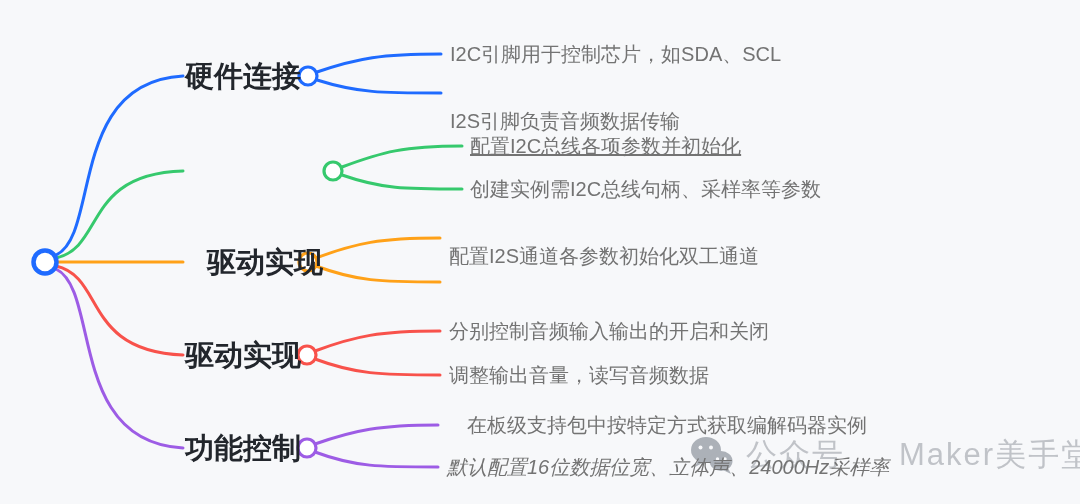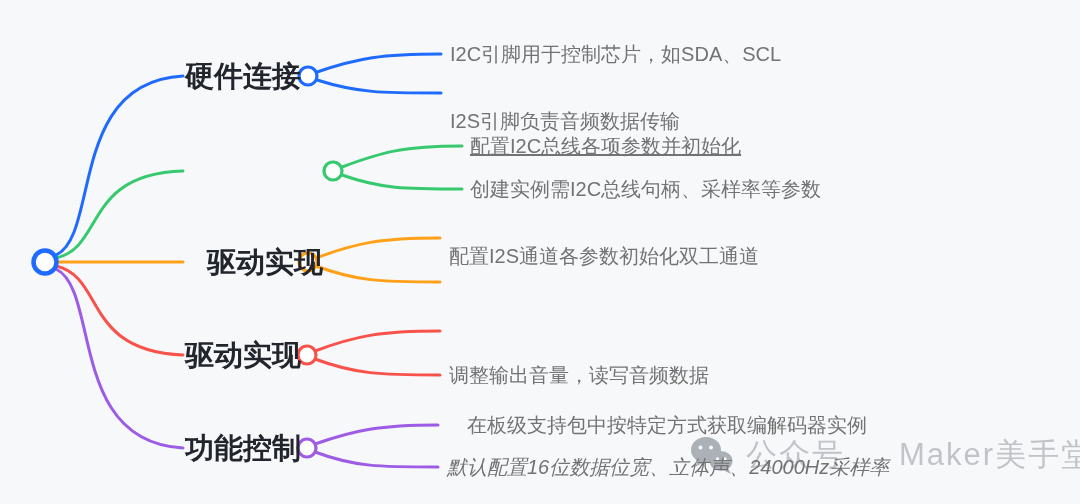--- a/index.html
+++ b/index.html
@@ -111,18 +111,19 @@
   <div class="branch-label" style="top:427px;">功能控制</div>
 
   <div class="leaf-node" style="left:450px;top:37px;">I2C引脚用于控制芯片，如SDA、SCL</div>
   <div class="leaf-node" style="left:450px;top:76px;margin-top:28px;">I2S引脚负责音频数据传输</div>
 
   <div class="leaf-node" style="left:470px;top:129px;text-decoration:underline;">配置I2C总线各项参数并初始化</div>
   <div class="leaf-node" style="left:470px;top:172px;">创建实例需I2C总线句柄、采样率等参数</div>
 
   <div class="leaf-node" style="left:449px;top:221px;margin-top:18px;">配置I2S通道各参数初始化双工通道</div>
 
+  <div class="leaf-node" style="left:449px;top:314px;">分别控制音频输入输出的开启和关闭</div>
   <div class="leaf-node" style="left:449px;top:358px;text-align:center;">调整输出音量，读写音频数据</div>
 
   <div class="leaf-node" style="left:447px;top:408px;margin-left:20px;">在板级支持包中按特定方式获取编解码器实例</div>
   <div class="leaf-node" style="left:447px;top:450px;font-style:italic;">默认配置16位数据位宽、立体声、24000Hz采样率</div>
 
 </div>
 
 </body></html>

